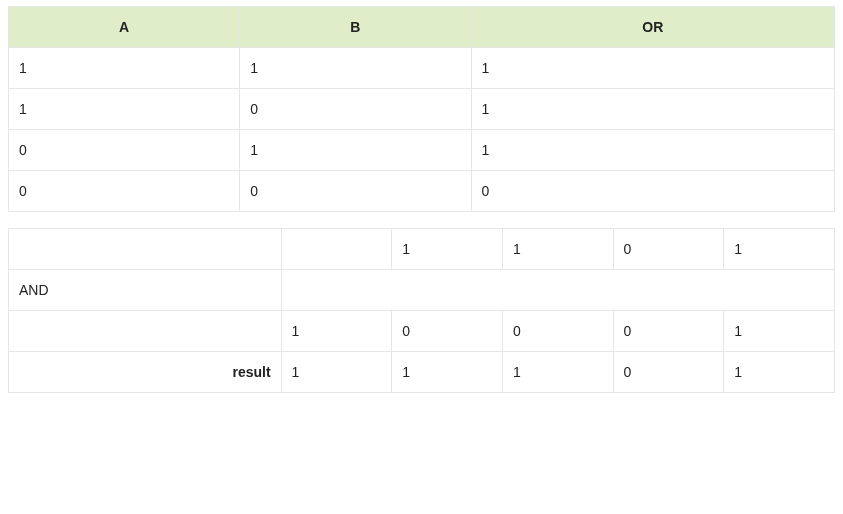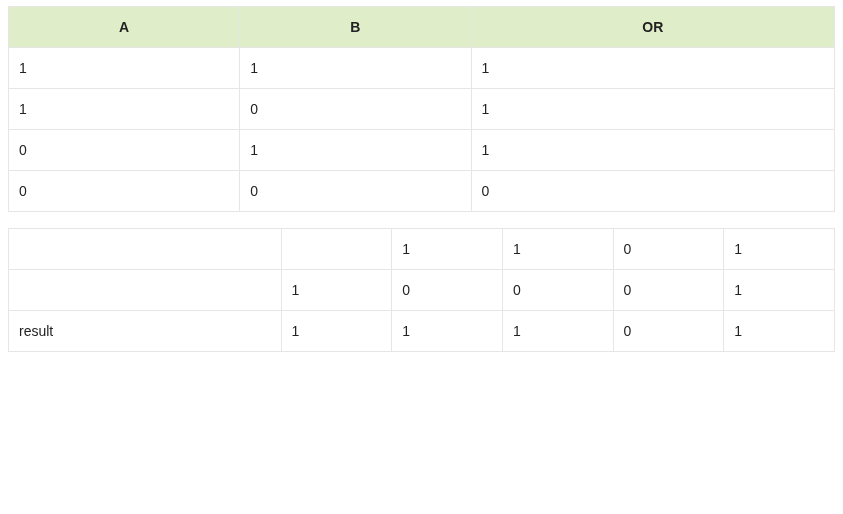--- a/index.html
+++ b/index.html
@@ -32,21 +32,22 @@
   }
   th {
     background: #dfeec8;
     font-weight: bold;
     text-align: center;
   }
   .spacer {
     height: 16px;
   }
   .bold-cell {
-    font-weight: normal;
+    font-weight: bold;
+    text-align: right;
   }
   
   .or-table col.c1 { width: 28%; }
   .or-table col.c2 { width: 28%; }
   .or-table col.c3 { width: 44%; }
   
   .and-table col.c1 { width: 33%; }
   .and-table col.c2 { width: 13.4%; }
   .and-table col.c3 { width: 13.4%; }
   .and-table col.c4 { width: 13.4%; }
@@ -108,20 +109,24 @@
   <tbody>
     <tr>
       <td></td>
       <td></td>
       <td>1</td>
       <td>1</td>
       <td>0</td>
       <td>1</td>
     </tr>
     <tr>
+      <td>AND</td>
+      <td colspan="5"></td>
+    </tr>
+    <tr>
       <td></td>
       <td>1</td>
       <td>0</td>
       <td>0</td>
       <td>0</td>
       <td>1</td>
     </tr>
     <tr>
       <td class="bold-cell">result</td>
       <td>1</td>

